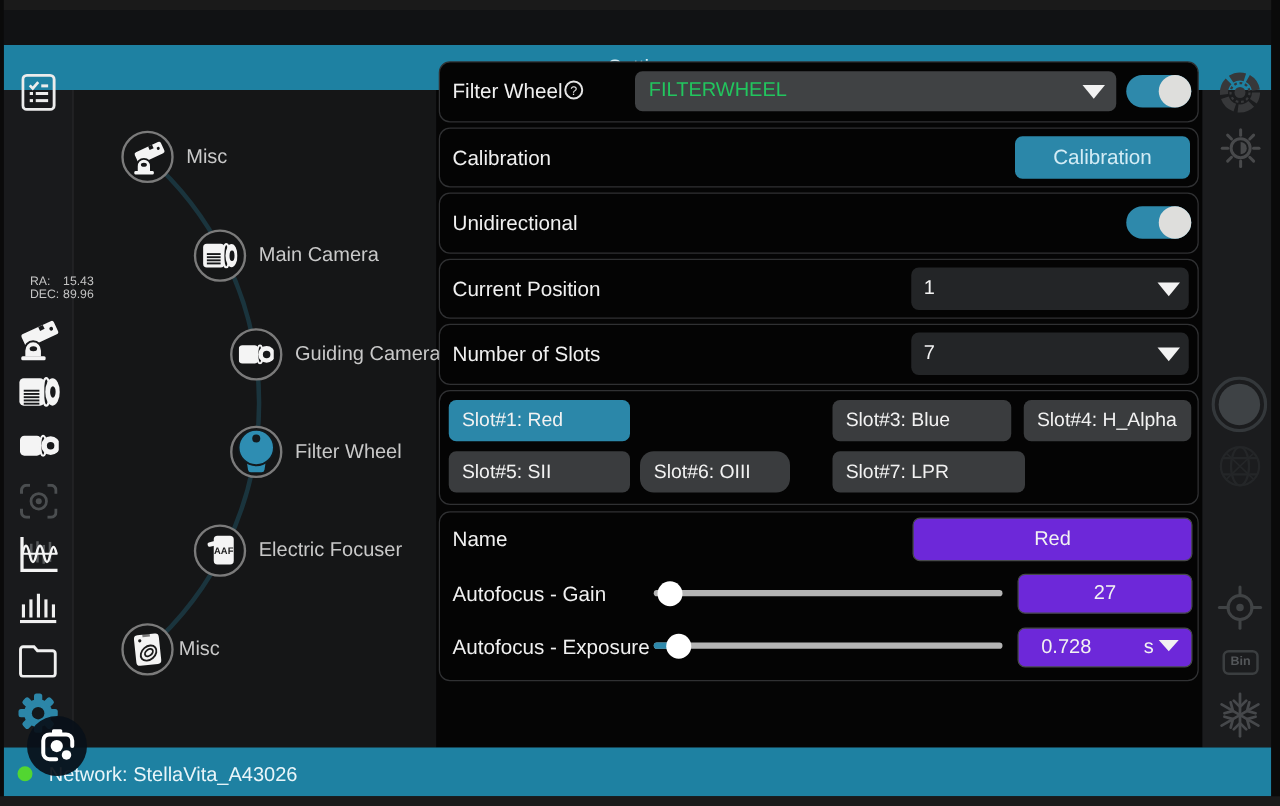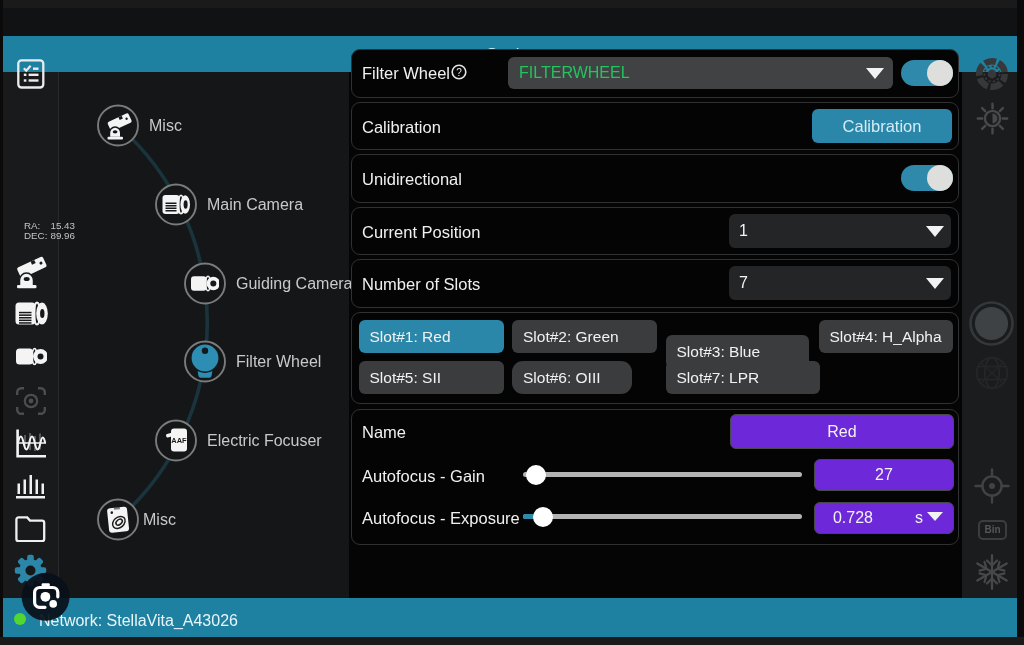--- a/index.html
+++ b/index.html
@@ -95,22 +95,21 @@
   <div class="tri" style="left:926px;top:226px;"></div>
 
   <div class="panel" style="top:259px;height:48.5px;"></div>
   <div class="rowlbl" style="top:275px;">Number of Slots</div>
   <div class="gsel" style="left:729px;top:266px;width:222px;height:34px;background:#232527;
        color:#f2f2f2;font-size:16px;line-height:34px;padding-left:10px;box-sizing:border-box;">7</div>
   <div class="tri" style="left:926px;top:278px;"></div>
 
   <div class="panel" style="top:311.5px;height:92px;"></div>
   <div class="slotbtn" style="left:358.5px;top:320px;width:145.5px;background:#2b87a9;">Slot#1: Red</div>
-  <div class="slotbtn" style="left:512px;top:320px;width:145px;">Slot#2: Green</div>
-  <div class="slotbtn" style="left:665.5px;top:320px;width:143px;margin-top:15px;">Slot#3: Blue</div>
+  <div class="slotbtn" style="left:665.5px;top:320px;width:143px;">Slot#3: Blue</div>
   <div class="slotbtn" style="left:818.5px;top:320px;width:134.5px;">Slot#4: H_Alpha</div>
   <div class="slotbtn" style="left:358.5px;top:361px;width:145.5px;">Slot#5: SII</div>
   <div class="slotbtn" style="left:512px;top:361px;width:120px;border-radius:11px;">Slot#6: OIII</div>
   <div class="slotbtn" style="left:665.5px;top:361px;width:154px;">Slot#7: LPR</div>
 
   <div class="panel" style="top:408.5px;height:136.5px;"></div>
   <div class="rowlbl" style="top:423px;">Name</div>
   <div class="valbox" style="left:730px;top:413.5px;width:224px;height:35px;line-height:33px;">Red</div>
 
   <div class="rowlbl" style="top:467px;">Autofocus - Gain</div>

